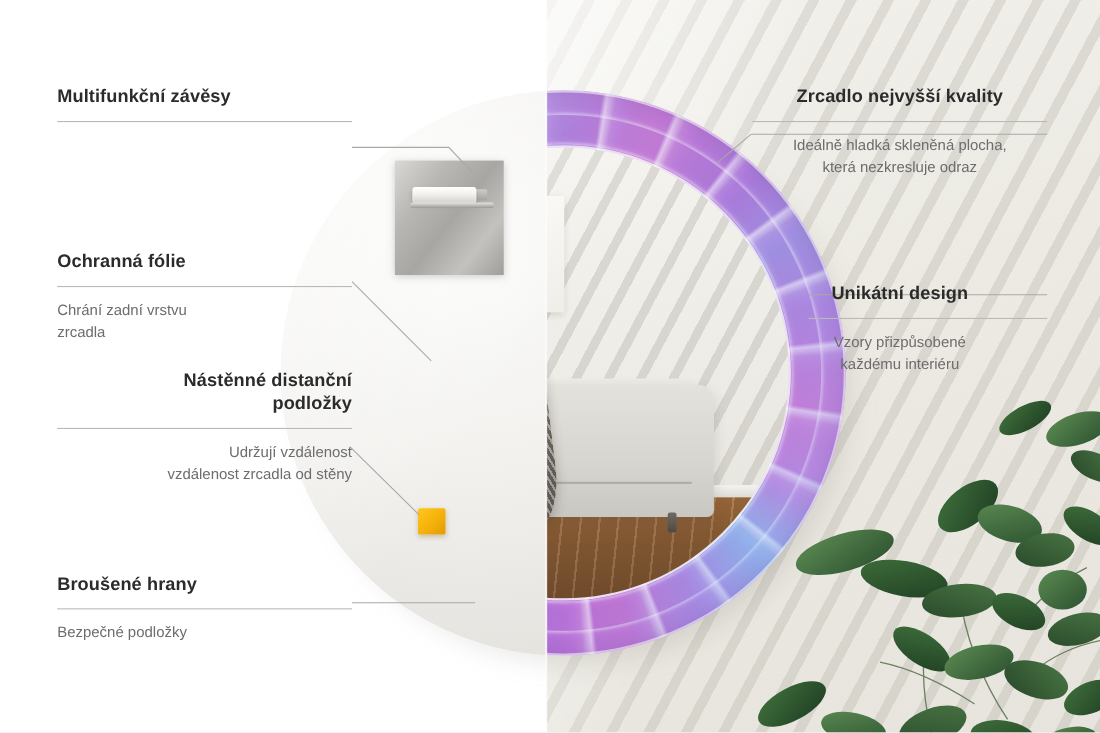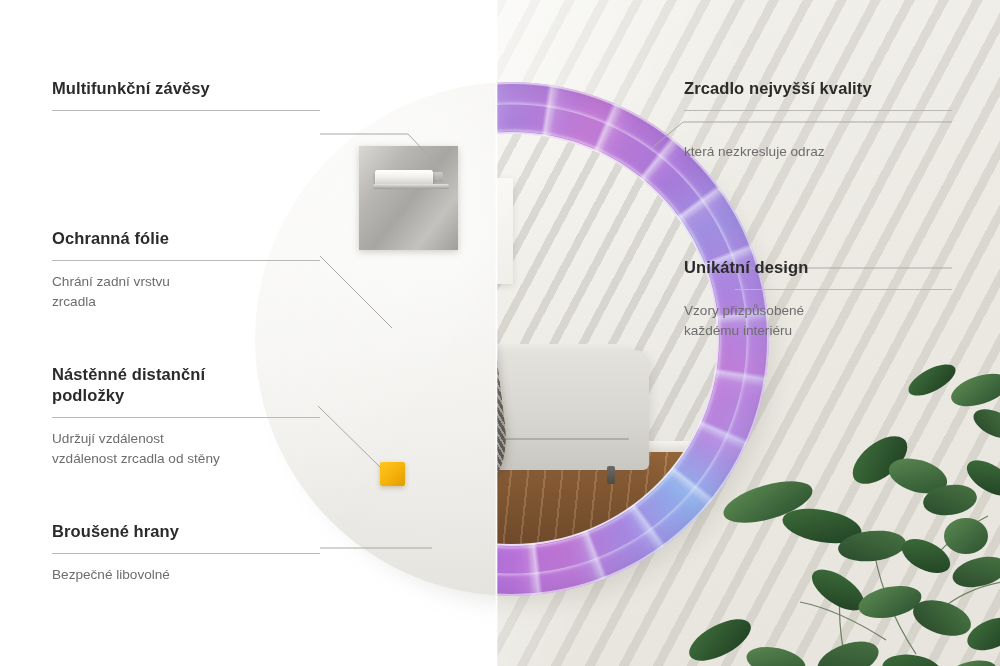--- a/index.html
+++ b/index.html
@@ -202,21 +202,21 @@
   .callout{position:absolute;z-index:7;}
   .callout h3{
     margin:0 0 11px 0;font-size:16.5px;font-weight:bold;color:#2b2b2b;
     letter-spacing:.1px;line-height:1.26;
   }
   .callout p{
     margin:11px 0 0 0;font-size:13.6px;color:#6d6d6d;line-height:1.52;font-weight:400;
   }
   .rule{height:1px;background:#b9b9b6;width:100%;}
   .left-col{left:52px;width:268px;text-align:left;}
-  .right-col{width:268px;text-align:left;}
+  .right-col{width:268px;text-align:center;}
 
   
   .connectors{position:absolute;left:0;top:0;width:1000px;height:666px;z-index:6;pointer-events:none;}
 </style>
 </head>
 <body>
 
 <div id="stage">
 
   <div class="bg-left"></div>
@@ -349,43 +349,43 @@
 
   <div class="callout left-col" style="top:228px;">
     <h3>Ochranná fólie</h3>
     <div class="rule"></div>
     <p>
       <span>Chrání zadní vrstvu</span><br>
       <span>zrcadla</span>
     </p>
   </div>
 
-  <div class="callout left-col" style="top:364px;">
+  <div class="callout left-col" style="top:336px;text-align:right;">
     <h3>
       <span>Nástěnné distanční</span><br>
       <span>podložky</span>
     </h3>
     <div class="rule"></div>
     <p>
       <span>Udržují vzdálenost</span><br>
       <span>vzdálenost zrcadla od stěny</span>
     </p>
   </div>
 
   <div class="callout left-col" style="top:521px;">
     <h3>Broušené hrany</h3>
     <div class="rule"></div>
-    <p>Bezpečné libovolné</p>
+    <p>Bezpečné podložky</p>
   </div>
 
   <div class="callout right-col" style="left:684px;top:78px;">
     <h3>Zrcadlo nejvyšší kvality</h3>
     <div class="rule"></div>
     <p>
-      <br>
+      <span>Ideálně hladká skleněná plocha,</span><br>
       <span>která nezkresluje odraz</span>
     </p>
   </div>
 
   <div class="callout right-col" style="left:684px;top:225px;margin-top:32px;">
     <h3>Unikátní design</h3>
     <div class="rule" style="margin-left:51px;width:217px;"></div>
     <p>
       <span>Vzory přizpůsobené</span><br>
       <span>každému interiéru</span>

